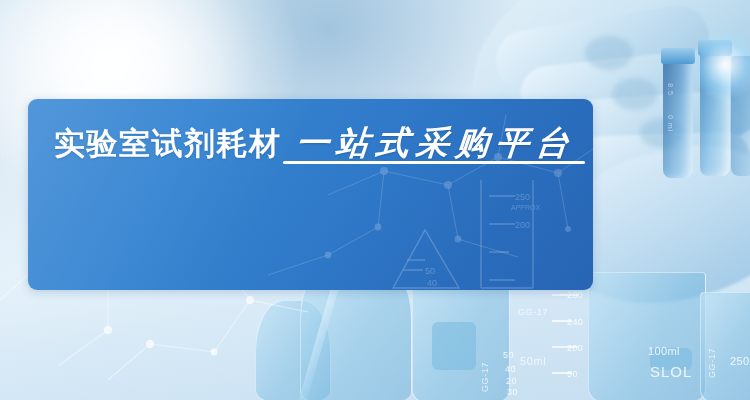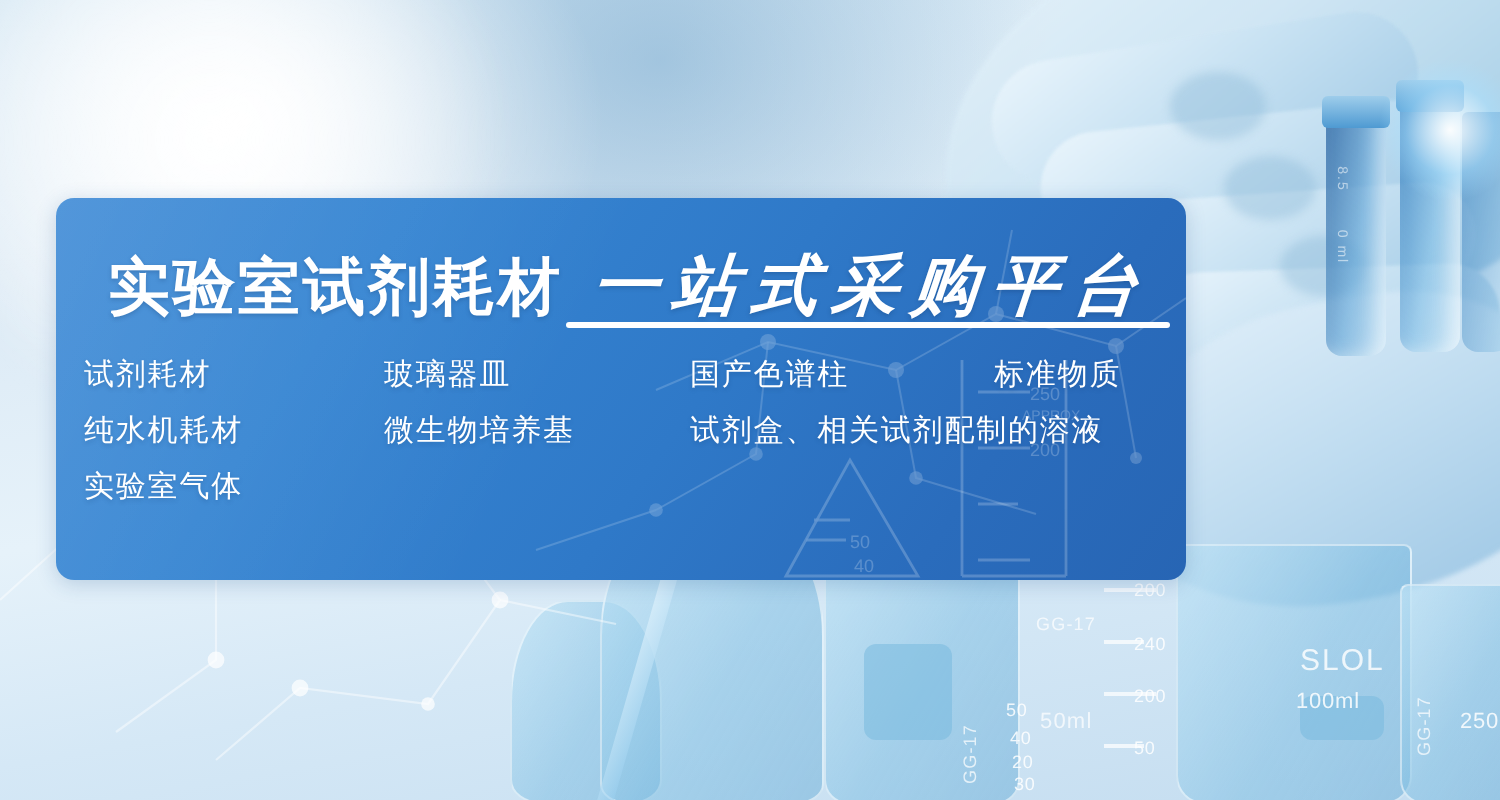--- a/index.html
+++ b/index.html
@@ -74,21 +74,21 @@
   .gradlbl{position:absolute;color:rgba(255,255,255,.85);font-size:9px;
     font-family:"Liberation Sans",sans-serif;letter-spacing:.4px;}
   .gglbl{position:absolute;color:rgba(255,255,255,.72);font-size:9px;letter-spacing:.6px;
     font-family:"Liberation Sans",sans-serif;}
   .gglbl-v{transform:rotate(-90deg);transform-origin:left top;}
   .whitepatch{position:absolute;background:rgba(120,186,222,.55);border-radius:6px;}
   .stirrod{position:absolute;left:318px;top:258px;width:8px;height:150px;
     background:linear-gradient(100deg,rgba(230,245,253,.85),rgba(150,205,238,.6));
     transform:rotate(16deg);border-radius:4px;}
   .slolbox{position:absolute;color:rgba(255,255,255,.8);
-    font-family:"Liberation Sans",sans-serif;}
+    font-family:"Liberation Sans",sans-serif;margin-top:41px;}
 
   
   .net{position:absolute;inset:0;pointer-events:none;}
 
   
   .panel{position:absolute;left:28px;top:99px;width:565px;height:191px;border-radius:9px;
     background:linear-gradient(125deg,#3f8bd6 0%,#3685d2 26%,#2f79c8 56%,#2a6cbc 80%,#2765b4 100%);
     overflow:hidden;box-shadow:0 2px 10px rgba(30,80,140,.22);}
   .panel-net{position:absolute;inset:0;opacity:.30;}
   .panel-glass{position:absolute;right:0;bottom:0;width:230px;height:120px;opacity:.28;}
@@ -240,30 +240,14 @@
     </svg>
 
     <div class="panel-sheen"></div>
 
     <div class="title-row">
       <span class="title-main">实验室试剂耗材</span>
       <span class="title-calli">一站式采购平台</span>
     </div>
     <div class="underline"></div>
 
-    <div class="items">
-      <div class="item-row">
-        <span class="item c1">试剂耗材</span>
-        <span class="item c2">玻璃器皿</span>
-        <span class="item c3">国产色谱柱</span>
-        <span class="item c4">标准物质</span>
-      </div>
-      <div class="item-row">
-        <span class="item c1">纯水机耗材</span>
-        <span class="item c2">微生物培养基</span>
-        <span class="item wide">试剂盒、相关试剂配制的溶液</span>
-      </div>
-      <div class="item-row">
-        <span class="item c1">实验室气体</span>
-      </div>
-    </div>
   </div>
 </div>
 
 </body></html>

